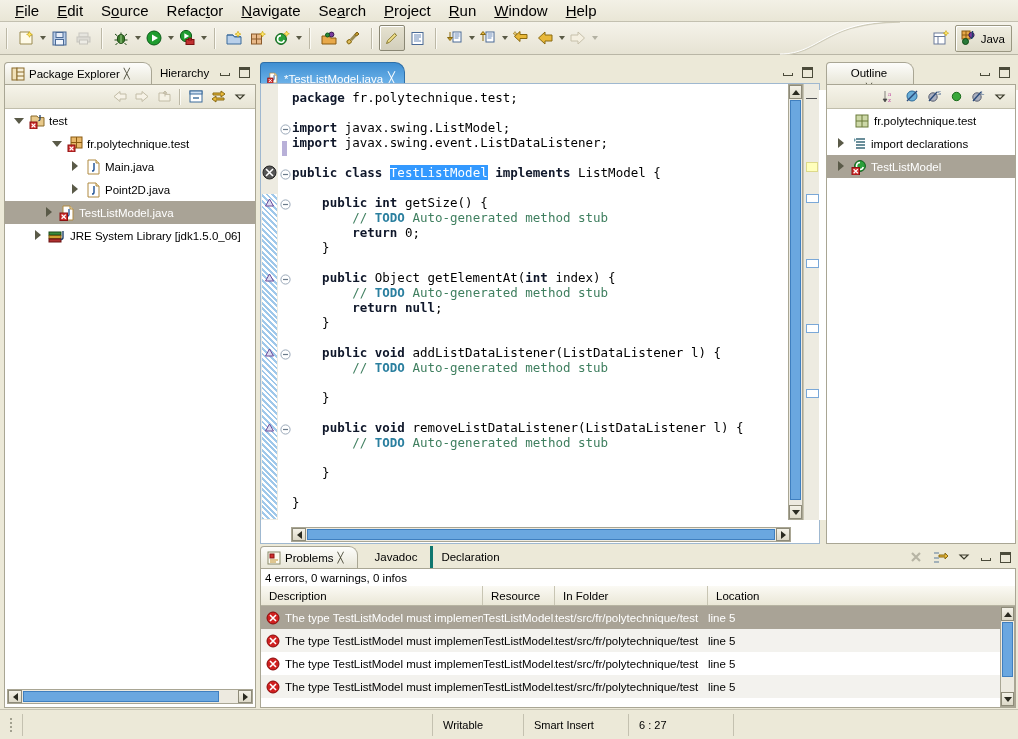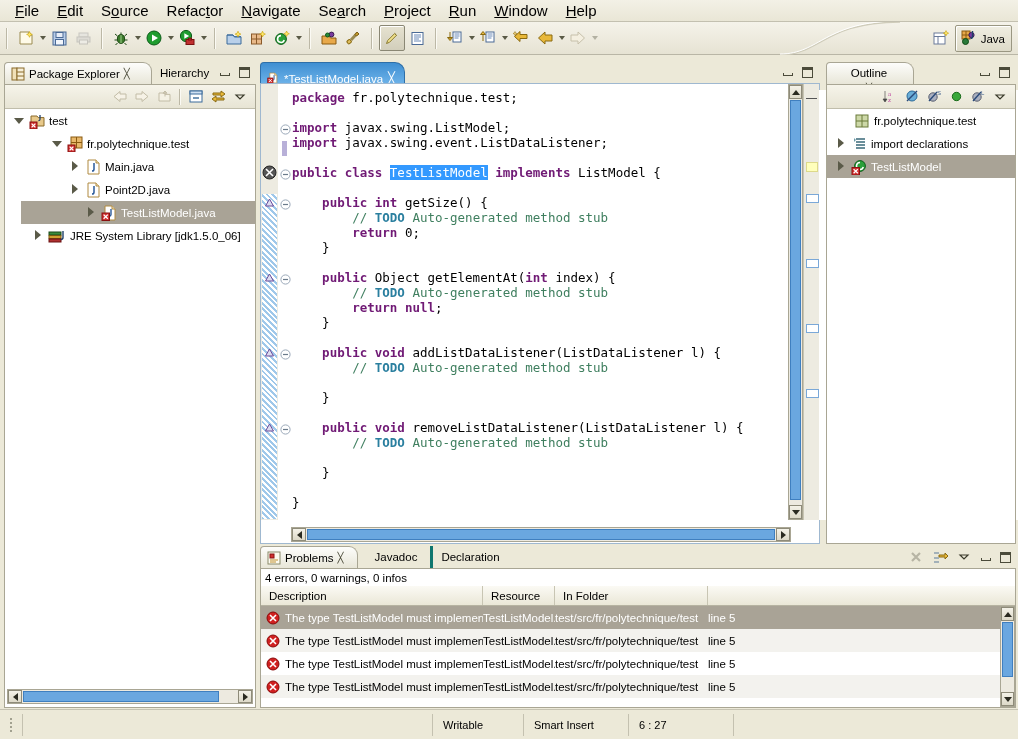--- a/index.html
+++ b/index.html
@@ -72,21 +72,21 @@
   .ticon{width:17px;height:16px;flex:none;position:relative;}
 
   
   .edtab{position:absolute;left:0;top:0;height:23px;display:flex;align-items:flex-end;gap:5px;
     padding:0 9px 0 6px;box-sizing:border-box;font-size:11.5px;color:#fff;
     background:linear-gradient(#3f8fd2,#6fb4ea);
     border:1px solid #2e6fa8;border-bottom:none;border-radius:4px 10px 0 0;}
   .codewrap{position:absolute;background:#fff;overflow:hidden;}
   pre.code{margin:0;font-family:"DejaVu Sans Mono","Liberation Mono",monospace;
     font-size:12.5px;line-height:15px;white-space:pre;}
-  .kw{color:#701a75;font-weight:bold;}
+  .kw{color:#0f172a;font-weight:bold;}
   .cm{color:#3f7f5f;}
   .todo{color:#2a7f9f;font-weight:bold;}
   .selname{background:#3399ff;color:#fff;}
 
   
   .sb-v{position:absolute;width:15px;background:#edeae0;border:1px solid #a9a694;box-sizing:border-box;}
   .sb-h{position:absolute;height:15px;background:#edeae0;border:1px solid #a9a694;box-sizing:border-box;}
   .sb-thumb-v{position:absolute;left:1px;right:1px;background:#6aa7e0;border:1px solid #3f7fc0;box-sizing:border-box;}
   .sb-thumb-h{position:absolute;top:1px;bottom:1px;background:#6aa7e0;border:1px solid #3f7fc0;box-sizing:border-box;}
   .sb-arrow{position:absolute;background:linear-gradient(#f4f2e8,#ddd9c8);border:1px solid #8e8b79;
@@ -427,21 +427,21 @@
           <div class="ticon">
             <svg width="17" height="16" viewBox="0 0 17 16">
               <path d="M3 1h8l3 3v11H3z" fill="#fff" stroke="#b08a40"></path>
               <path d="M11 1v3h3" fill="#f0e4c0" stroke="#b08a40"></path>
               <path d="M9 4v6.2c0 1.2-1 1.8-2 1.8" fill="none" stroke="#2a5a9a" stroke-width="1.5"></path>
               </svg>
           </div>
           <span class="tlabel">Point2D.java</span>
         </div>
 
-        <div class="trow sel" style="padding-left:64px;margin-left:16px;">
+        <div class="trow sel" style="padding-left:38px;">
           <div class="twist closed"></div>
           <div class="ticon">
             <svg width="17" height="16" viewBox="0 0 17 16">
               <path d="M4 1h7l3 3v11H4z" fill="#fff" stroke="#b08a40"></path>
               <path d="M11 1v3h3" fill="#f0e4c0" stroke="#b08a40"></path>
               <path d="M10 4v5.6c0 1.1-.9 1.6-1.8 1.6" fill="none" stroke="#2a5a9a" stroke-width="1.4"></path>
               <rect x="1" y="8" width="7.5" height="7.5" fill="#d03030" stroke="#8a1010"></rect>
               <path d="M2.6 9.6l4.2 4.2M6.8 9.6l-4.2 4.2" stroke="#fff" stroke-width="1.3"></path>
               </svg>
           </div>
@@ -752,20 +752,23 @@
       <div class="thead">
         <div class="th" style="width:222px;">
           <span>Description</span>
           </div>
         <div class="th" style="width:72px;">
           <span>Resource</span>
           </div>
         <div class="th" style="width:153px;">
           <span>In Folder</span>
           </div>
+        <div class="th" style="width:292px;border-right:none;">
+          <span>Location</span>
+          </div>
       </div>
 
       <div style="position:absolute;left:0;top:37px;width:739px;height:100px;background:#fff;overflow:hidden;">
 
         <div class="prow sel">
           <div class="pcell" style="width:24px;display:flex;justify-content:center;">
             <svg width="14" height="14" viewBox="0 0 14 14">
                 <circle cx="7" cy="7" r="6" fill="#d02020" stroke="#8a0a0a"></circle>
                 <path d="M4 4l6 6M10 4l-6 6" stroke="#fff" stroke-width="1.6"></path>
               </svg>

